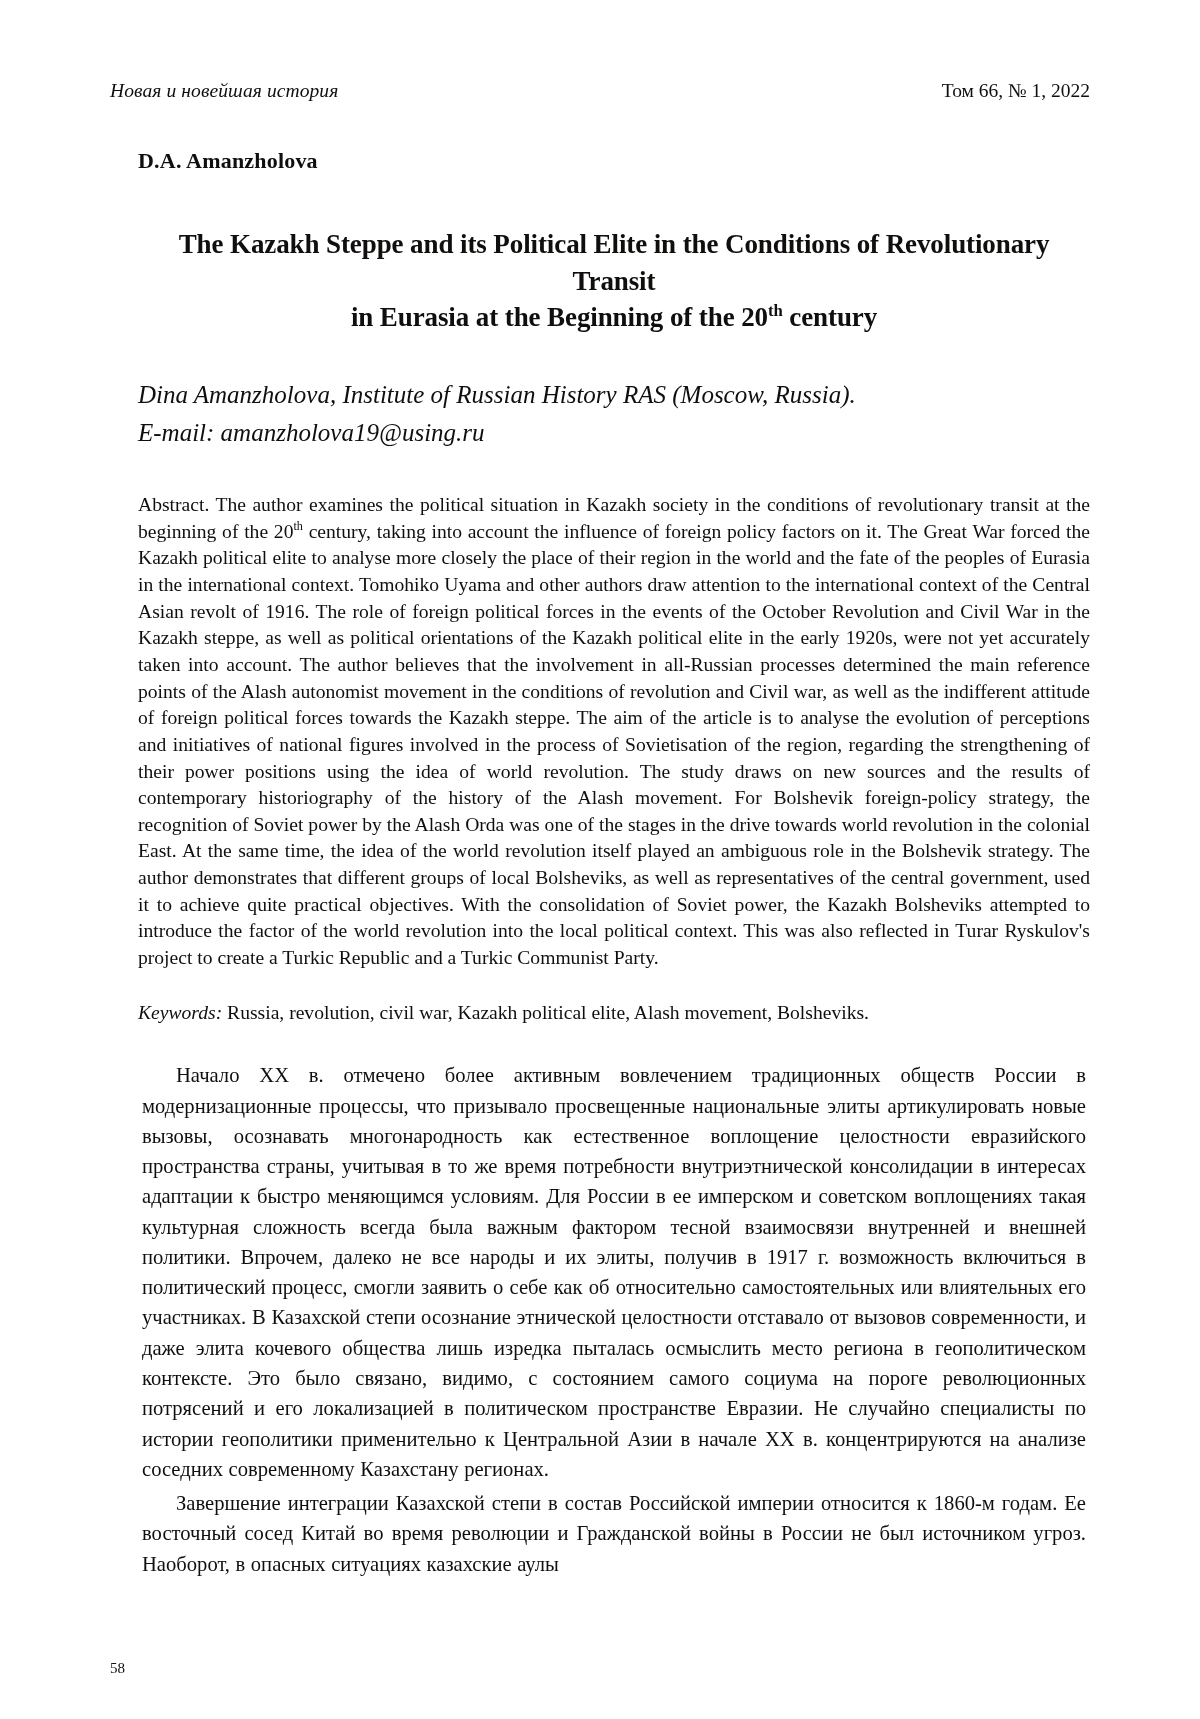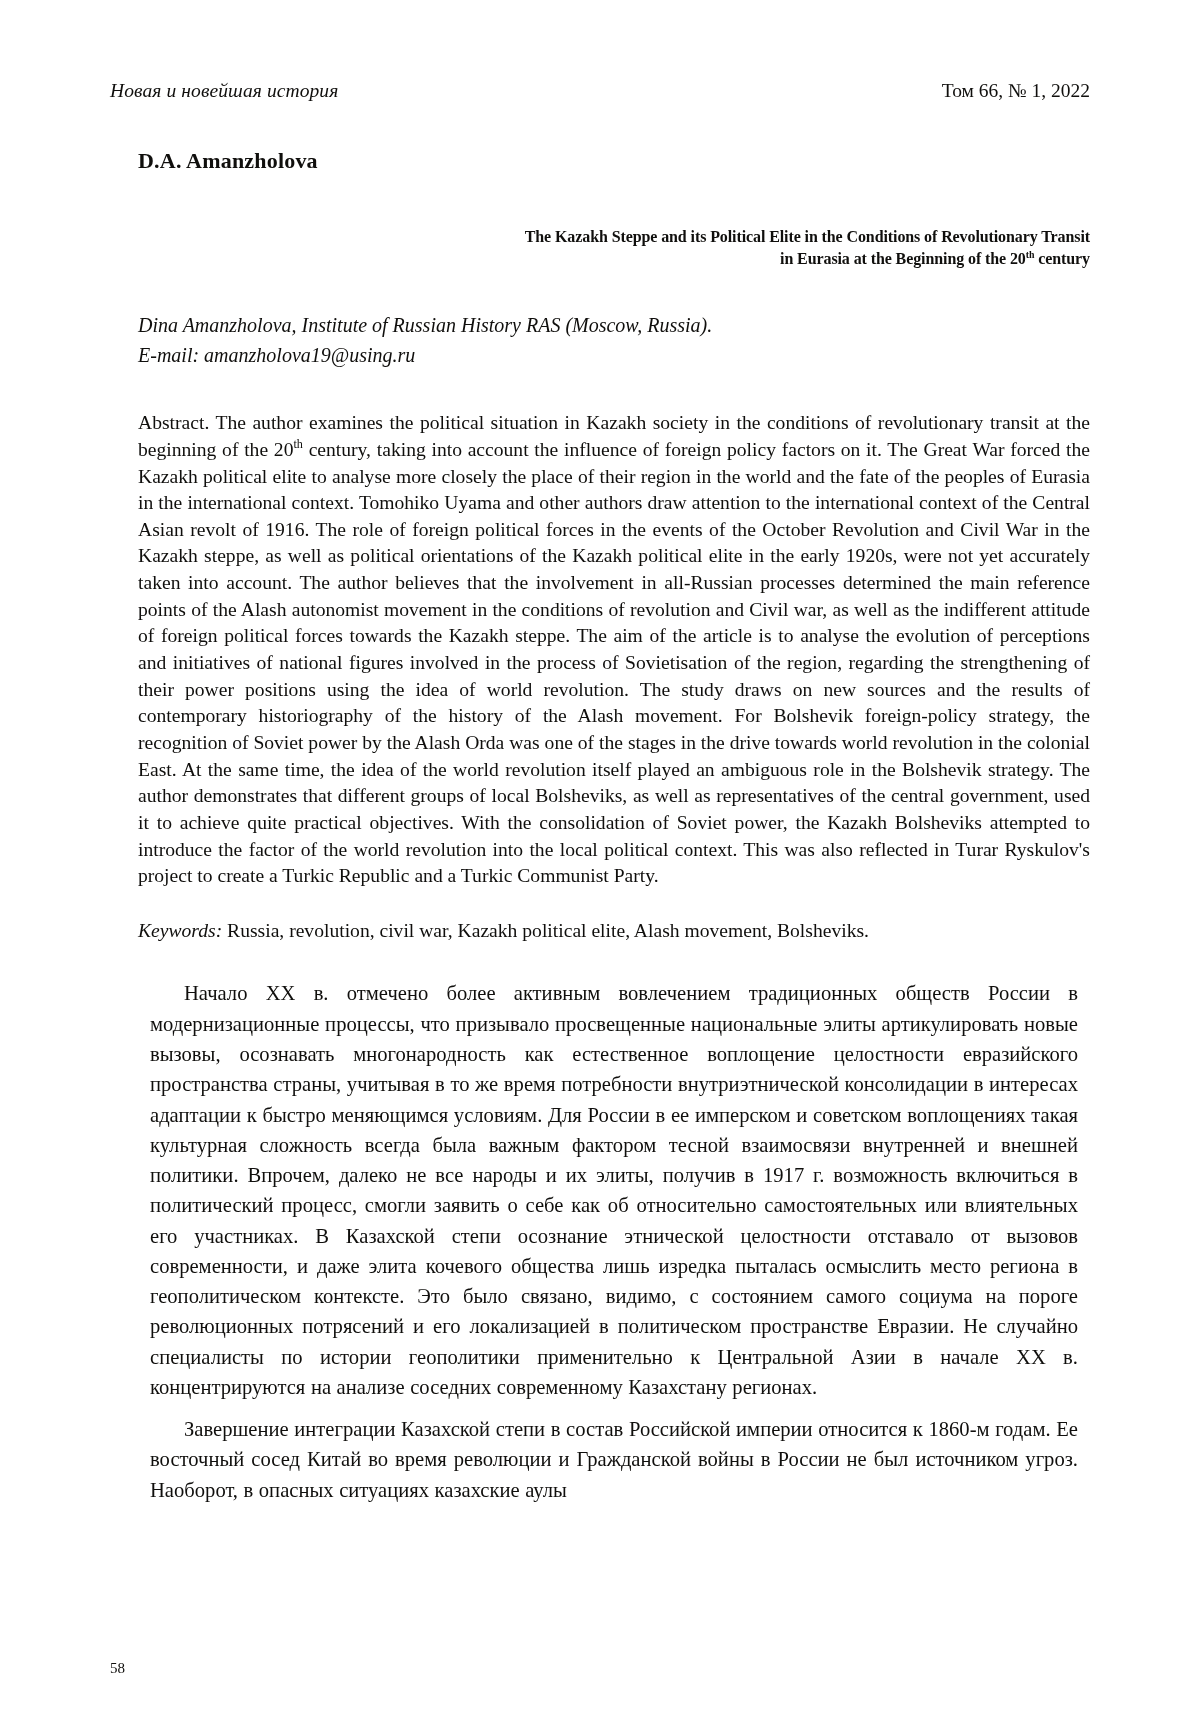--- a/index.html
+++ b/index.html
@@ -40,35 +40,35 @@
     padding-left: 28px;
     padding-right: 0px;
   }
   .author-line {
     font-size: 22px;
     font-weight: bold;
     letter-spacing: 0.2px;
     margin-bottom: 52px;
   }
   .article-title {
-    font-size: 16px;
+    font-size: 27px;
     font-weight: bold;
     line-height: 1.36;
     margin-bottom: 40px;
-    text-align: right;
+    text-align: center;
     letter-spacing: -0.1px;
   }
   .article-title sup {
     font-size: 0.62em;
     vertical-align: super;
     line-height: 0;
   }
   .affiliation {
     font-style: italic;
-    font-size: 20px;
+    font-size: 25px;
     line-height: 1.52;
     margin-bottom: 40px;
   }
   .affiliation div {
     white-space: nowrap;
   }
   .abstract {
     font-size: 19.6px;
     line-height: 1.36;
     text-align: justify;
@@ -88,21 +88,21 @@
     margin-bottom: 34px;
     text-align: justify;
   }
   .keywords .lead {
     font-style: italic;
   }
   .body-text p {
     font-size: 20.6px;
     line-height: 1.47;
     text-align: justify;
-    margin: 12px;
+    margin: 4px;
     text-indent: 34px;
     hyphens: auto;
     word-spacing: 0.4px;
   }
   .page-number {
     position: absolute;
     left: 110px;
     bottom: 42px;
     font-size: 15px;
   }

